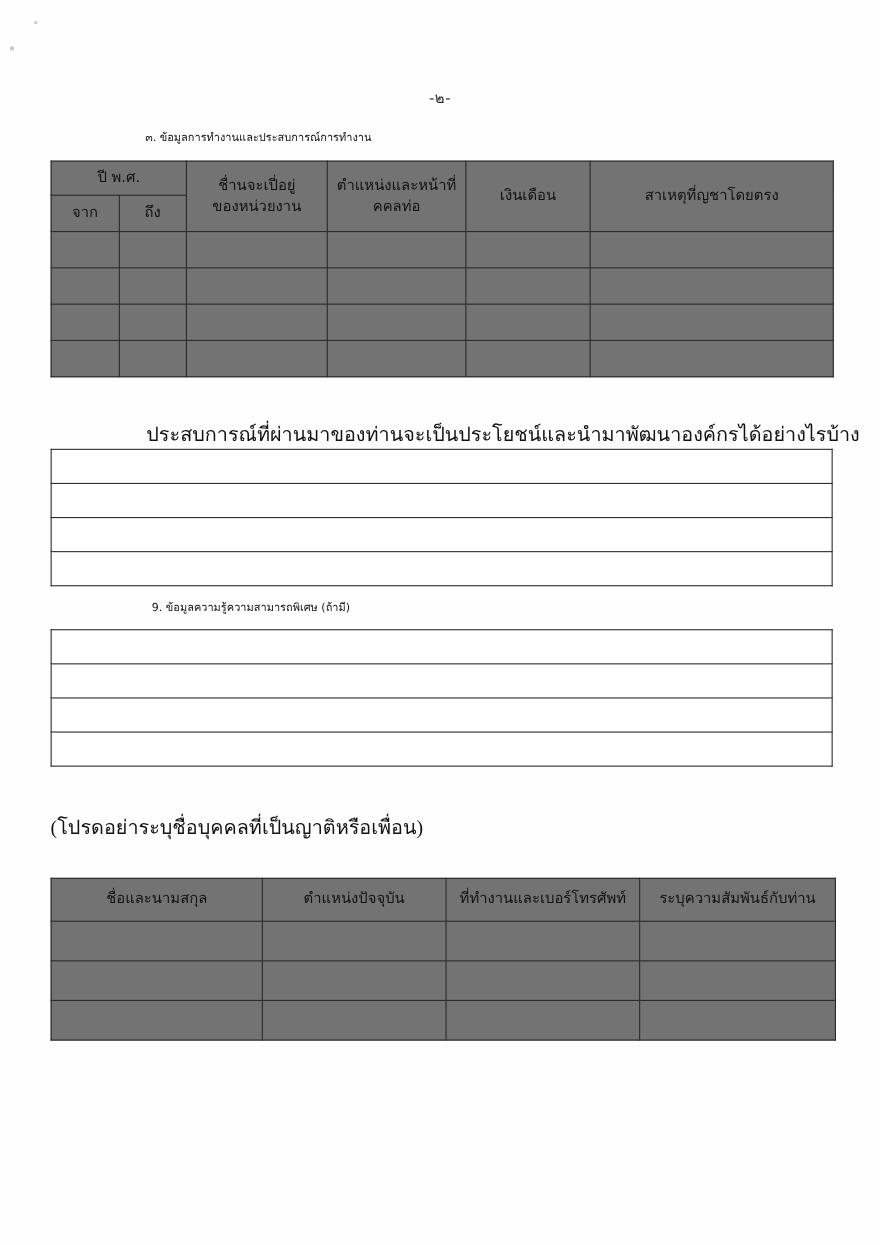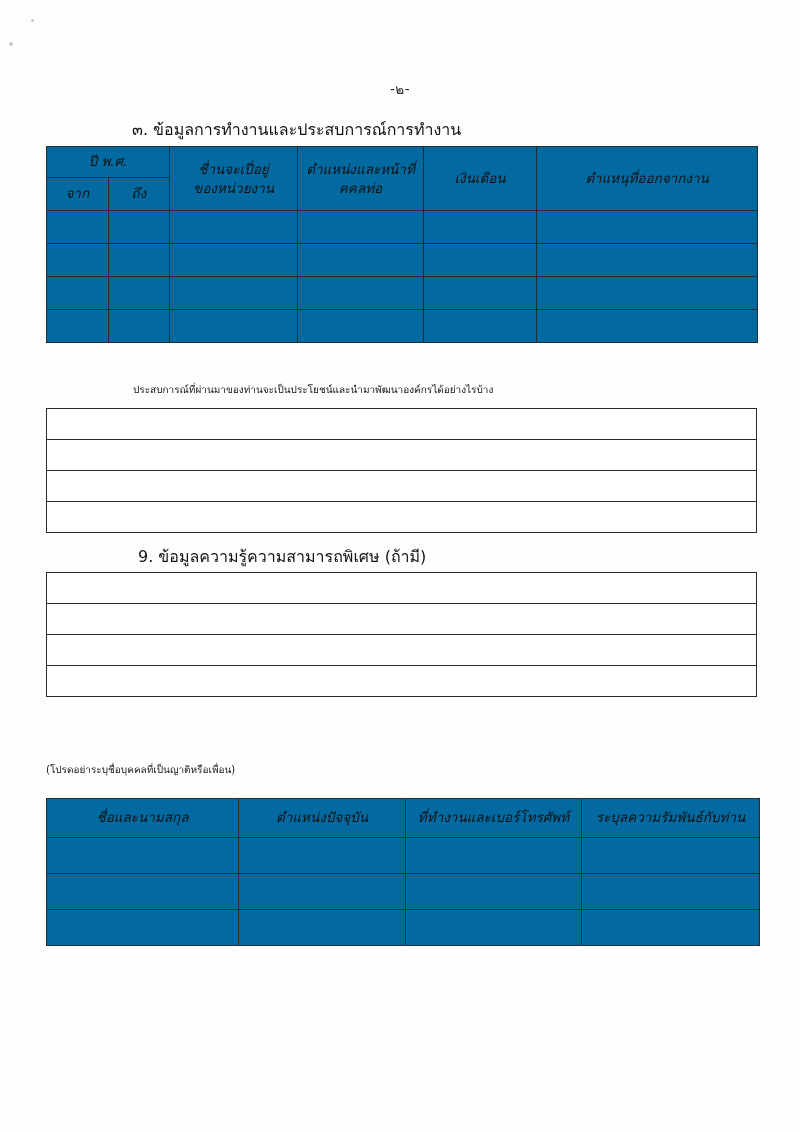--- a/index.html
+++ b/index.html
@@ -36,41 +36,40 @@
     left: 0;
     width: 800px;
     text-align: center;
     font-size: 13.5px;
     letter-spacing: .5px;
     color: #2a2a2a;
   }
 
   .section-heading {
     position: absolute;
-    font-size: 16px;
+    font-size: 10px;
     color: #121212;
     white-space: nowrap;
     line-height: 1.35;
   }
 
   .para-line {
     position: absolute;
-    font-size: 10px;
+    font-size: 18px;
     color: #121212;
     white-space: nowrap;
     line-height: 1.45;
   }
 
   
   table.form-table {
     position: absolute;
     border-collapse: collapse;
     table-layout: fixed;
-    background: #0369a1;
-    font-style: italic;
+    background: #737373;
   }
   table.form-table td,
   table.form-table th {
     border: 1px solid #2b2b2b;
     padding: 0;
     font-weight: normal;
     font-size: 13.5px;
     color: #121212;
     text-align: center;
     vertical-align: middle;
@@ -135,21 +134,21 @@
       <td colspan="2">ปี พ.ศ.</td>
       <td rowspan="2" class="c-org">
         <span class="hdr-2line">ชื่านจะเปี่อยู่</span>
         <span class="hdr-2line">ของหน่วยงาน</span>
       </td>
       <td rowspan="2" class="c-pos">
         <span class="hdr-2line">ตำแหน่งและหน้าที่</span>
         <span class="hdr-2line">คคลท่อ</span>
       </td>
       <td rowspan="2" class="c-sal">เงินเดือน</td>
-      <td rowspan="2" class="c-why">ตำแหนุที่ออกจากงาน</td>
+      <td rowspan="2" class="c-why">สาเหตุที่ญชาโดยตรง</td>
     </tr>
     <tr class="hdr-sub">
       <td class="c-from">จาก</td>
       <td class="c-to">ถึง</td>
     </tr>
     <tr class="blank-row">
       <td></td>
       <td></td>
       <td></td>
       <td></td>
@@ -214,29 +213,29 @@
     </tr>
     <tr>
       <td></td>
     </tr>
     <tr>
       <td></td>
     </tr>
   </tbody>
     </table>
 
-  <div class="para-line" style="left:46px;top:763px;">(โปรดอย่าระบุชื่อบุคคลที่เป็นญาติหรือเพื่อน)</div>
+  <div class="para-line" style="left:46px;top:739px;font-family:Liberation Serif, serif;">(โปรดอย่าระบุชื่อบุคคลที่เป็นญาติหรือเพื่อน)</div>
 
   <table class="form-table" id="reference-table">
     <tbody>
         <tr class="hdr">
       <td class="c-name">ชื่อและนามสกุล</td>
       <td class="c-pos">ตำแหน่งปัจจุบัน</td>
       <td class="c-work">ที่ทำงานและเบอร์โทรศัพท์</td>
-      <td class="c-rel">ระบุลความรัมพันธ์กับท่าน</td>
+      <td class="c-rel">ระบุความสัมพันธ์กับท่าน</td>
     </tr>
     <tr class="blank-row">
       <td></td>
       <td></td>
       <td></td>
       <td></td>
     </tr>
     <tr class="blank-row">
       <td></td>
       <td></td>

